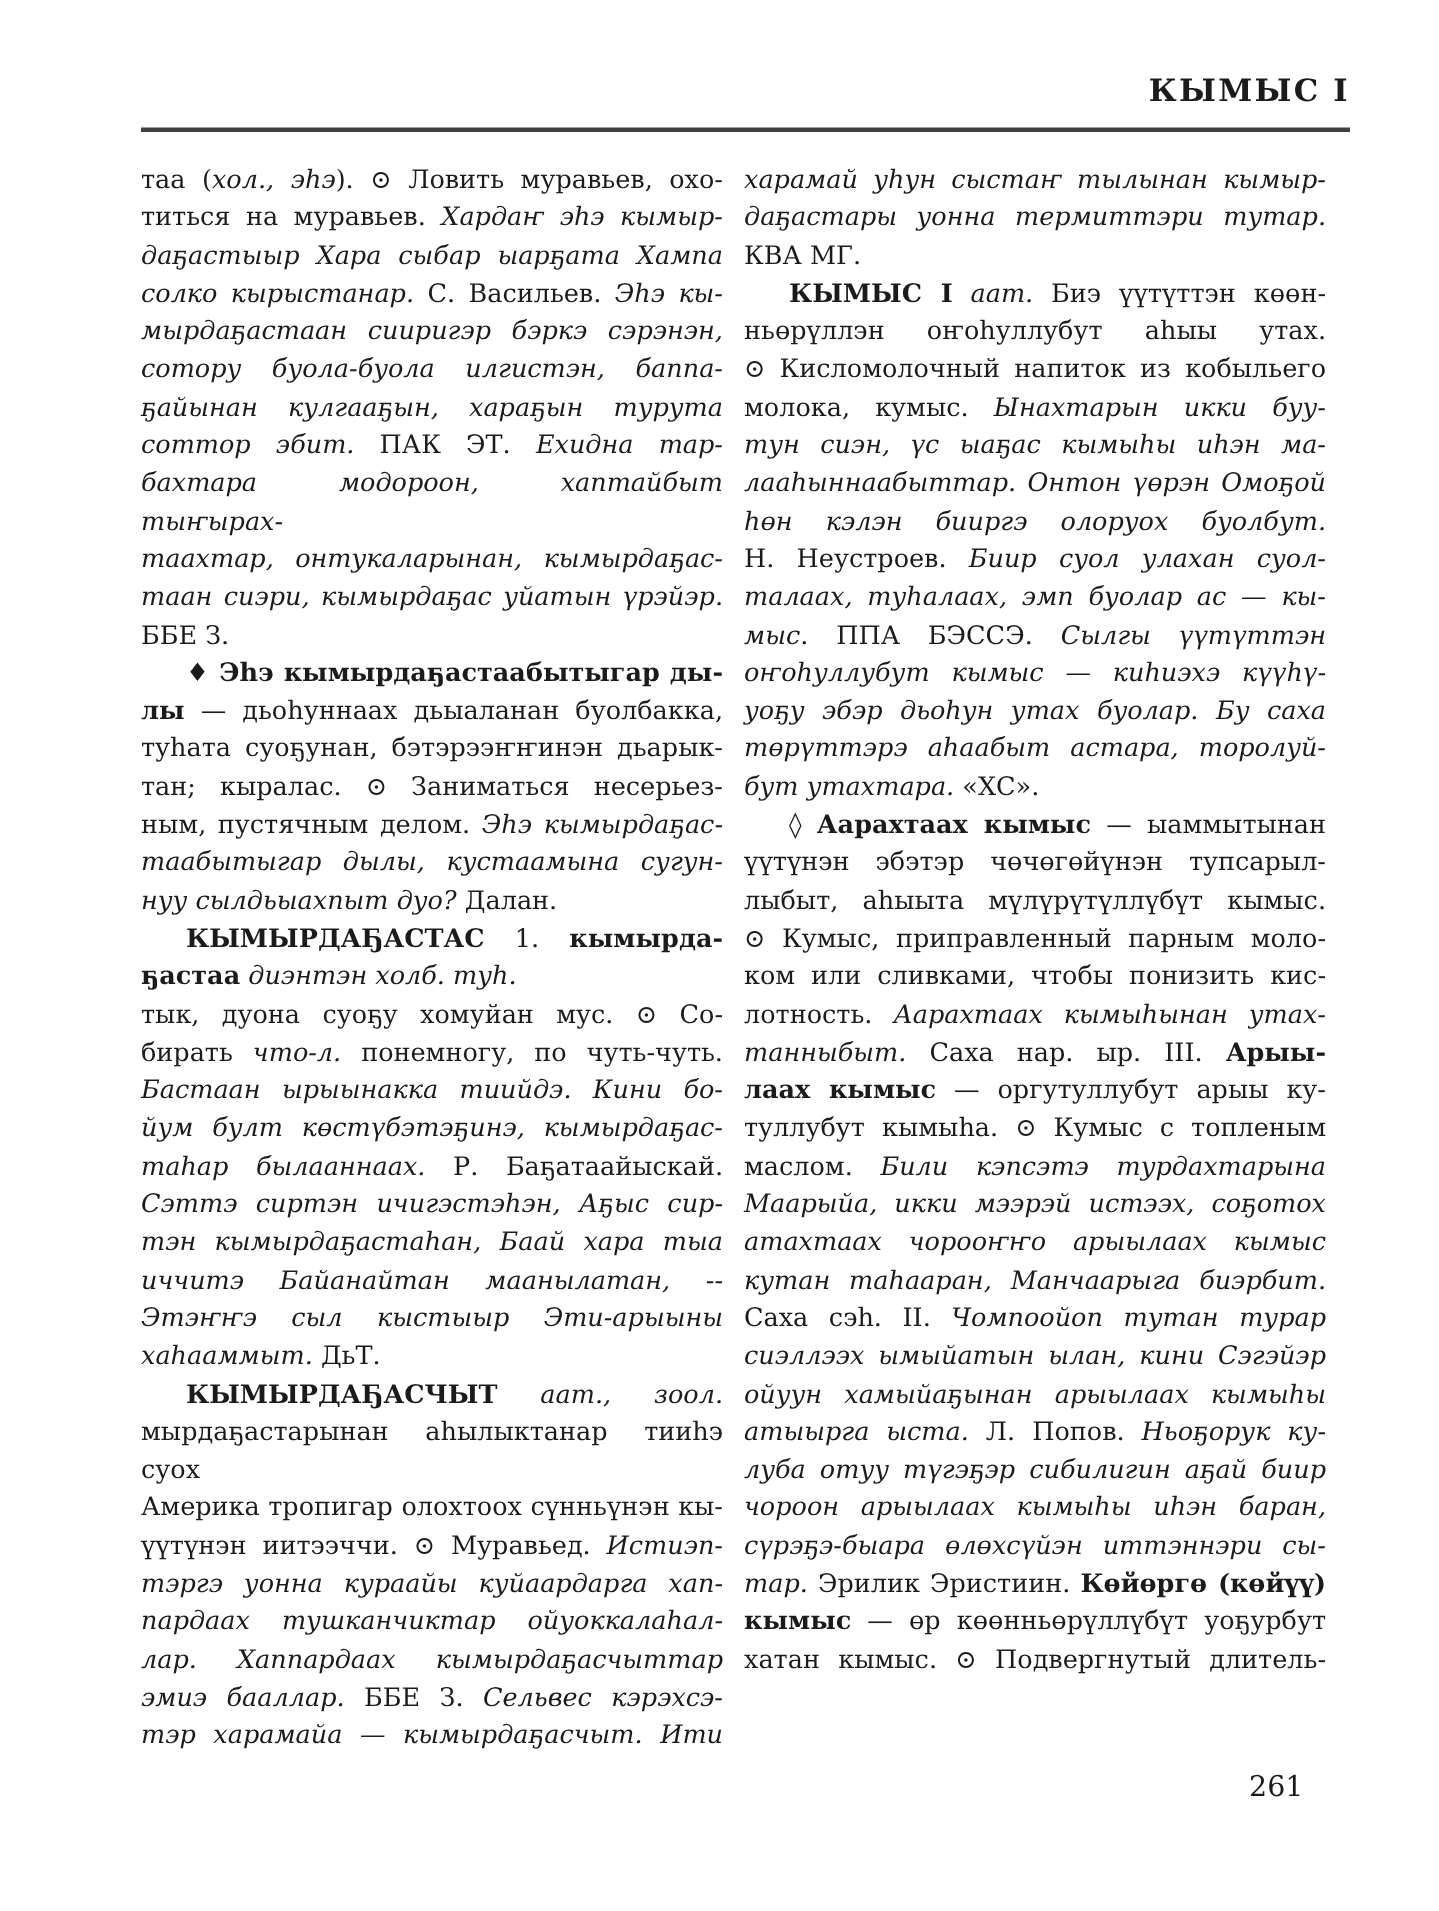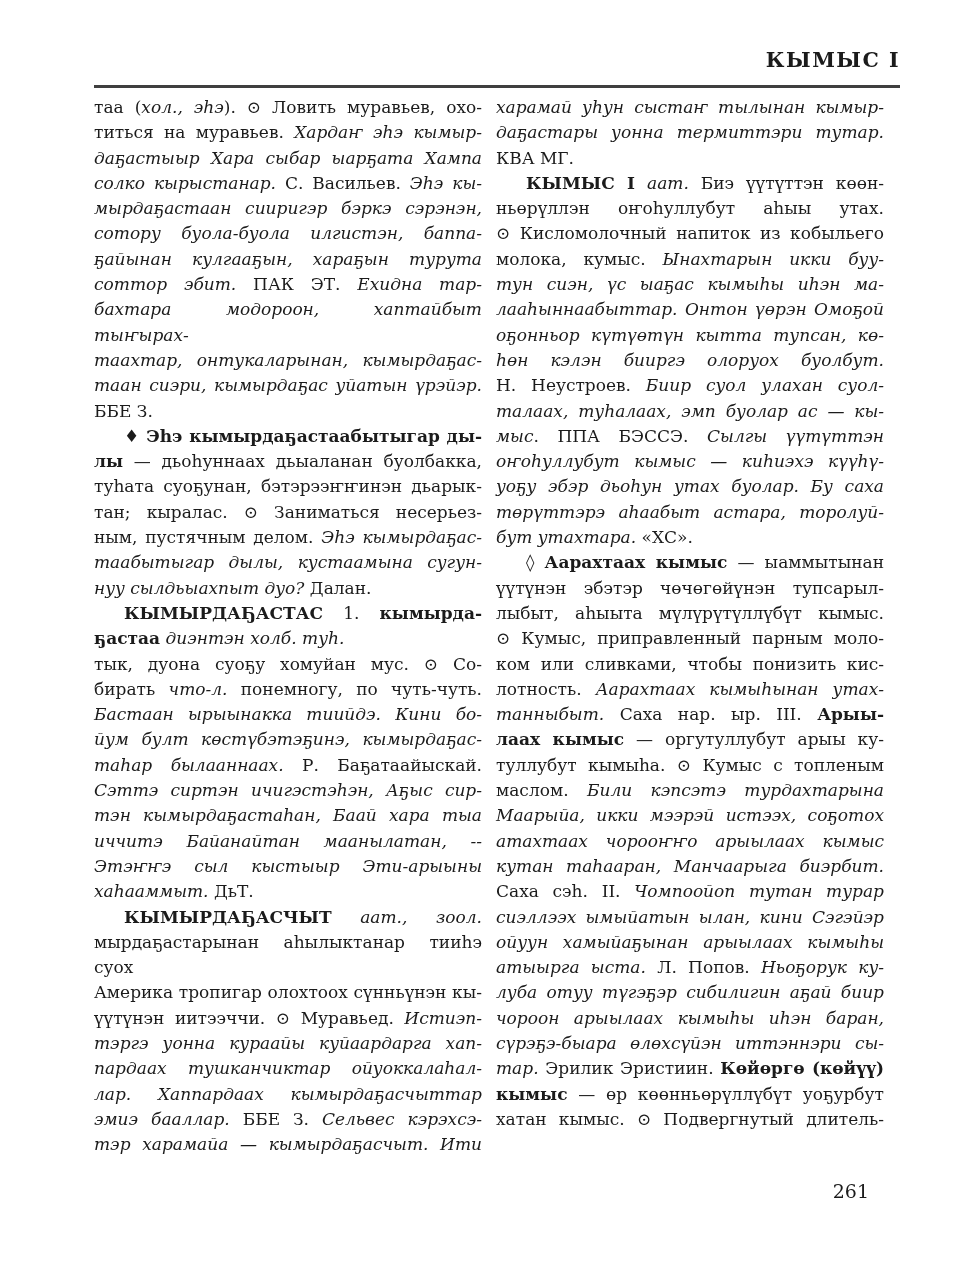--- a/index.html
+++ b/index.html
@@ -15,21 +15,21 @@
   .running-head {
     position:absolute; top:48px; left:94px; right:75px;
     text-align:right; font-weight:bold; font-size:20.5px; letter-spacing:1.5px;
   }
   .head-rule {
     position:absolute; top:85px; left:94px; right:75px;
     height:3px; background:#3f3f3f;
   }
 
   .cols {
-    position:absolute; top:95px; left:94px; width:790px;
+    position:absolute; top:108px; left:94px; width:790px;
     display:flex; gap:14px;
   }
   .col { width:388px; font-size:17px; line-height:25.3px; }
 
   .line { text-align:justify; text-align-last:justify; }
   .line.end { text-align-last:left; }
   .line.ind { text-indent:30px; }
 
   .it  { font-style:italic; }
   .ul  { text-underline-offset:3px; text-decoration-thickness:1px; }
@@ -95,21 +95,20 @@
     <div class="col">
         <div class="line"><span class="it">харамай уһун сыстаҥ тылынан кымыр-</span></div>
         <div class="line"><span class="it">даҕастары уонна термиттэри тутар.</span></div>
         <div class="line end"><span>КВА МГ.</span></div>
         <div class="line ind"><span class="bd">КЫМЫС I</span><span class="it"> аат.</span><span> Биэ үүтүттэн көөн-</span></div>
         <div class="line"><span>ньөрүллэн оҥоһуллубут аһыы утах.</span></div>
         <div class="line"><span class="sym">⊙</span><span> Кисломолочный напиток из кобыльего</span></div>
         <div class="line"><span>молока, кумыс. </span><span class="it">Ынахтарын икки буу-</span></div>
         <div class="line"><span class="it">тун сиэн, үс ыаҕас </span><span class="it ul">кымыһы</span><span class="it"> иһэн ма-</span></div>
         <div class="line"><span class="it">лааһыннаабыттар. Онтон үөрэн Омоҕой</span></div>
-        <div class="line"><span class="it">оҕонньор күтүөтүн кытта тупсан, кө-</span></div>
         <div class="line"><span class="it">һөн кэлэн бииргэ олоруох буолбут.</span></div>
         <div class="line"><span>Н. Неустроев. </span><span class="it">Биир суол улахан суол-</span></div>
         <div class="line"><span class="it">талаах, туһалаах, эмп буолар ас — </span><span class="it ul">кы-</span></div>
         <div class="line"><span class="it ul">мыс</span><span>. ППА БЭССЭ. </span><span class="it">Сылгы үүтүттэн</span></div>
         <div class="line"><span class="it">оҥоһуллубут </span><span class="it ul">кымыс</span><span class="it"> — киһиэхэ күүһү-</span></div>
         <div class="line"><span class="it">уоҕу эбэр дьоһун утах буолар. Бу саха</span></div>
         <div class="line"><span class="it">төрүттэрэ аһаабыт астара, торолуй-</span></div>
         <div class="line end"><span class="it">бут утахтара.</span><span> «ХС».</span></div>
         <div class="line ind"><span class="sym">◊ </span><span class="bd">Аарахтаах кымыс</span><span> — ыаммытынан</span></div>
         <div class="line"><span>үүтүнэн эбэтэр чөчөгөйүнэн тупсарыл-</span></div>

